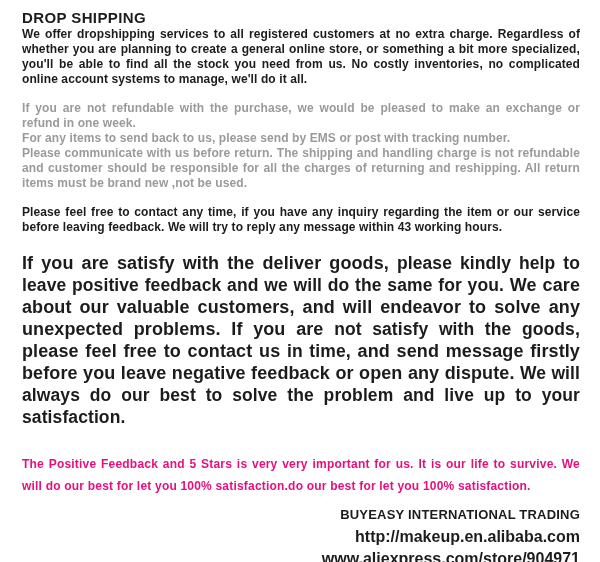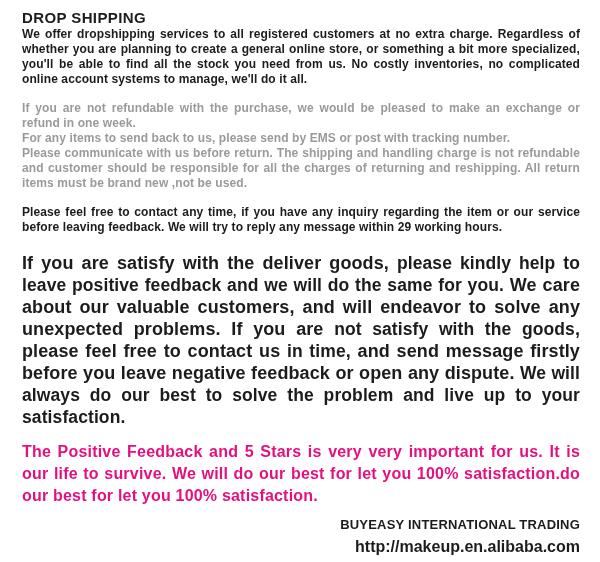--- a/index.html
+++ b/index.html
@@ -37,22 +37,22 @@
   .mixed {
     margin-top: 18px;
     font-size: 12.5px;
     line-height: 20px;
     letter-spacing: 0.1px;
     color: var(--text-black, #1c1c1c);
   }
   .mixed .sm { font-size: 18px; }
   .mixed .lg { font-size: 17.5px; }
   .pink {
-    margin-top: 12px;
-    font-size: 16px;
+    margin-top: 24px;
+    font-size: 12px;
     line-height: 22px;
     letter-spacing: 0.2px;
     color: var(--accent-pink, #e5107f);
   }
   .company { margin-top: 6px; text-align: right; color: var(--text-black, #1c1c1c); }
   .company-name { font-size: 13px; line-height: 23px; letter-spacing: 0.2px; }
   .company-url  { font-size: 16px;   line-height: 22px; }
 </style>
 </head>
 <body>
@@ -64,21 +64,21 @@
     <p class="body black j">We offer dropshipping services to all registered customers at no extra charge. Regardless of whether you are planning to create a general online store, or something a bit more specialized, you'll be able to find all the stock you need from us. No costly inventories, no complicated online account systems to manage, we'll do it all.</p>
   </section>
 
   <section class="mt14">
     <p class="body gray j">If you are not refundable with the purchase, we would be pleased to make an exchange or refund in one week.</p>
     <p class="body gray j">For any items to send back to us, please send by EMS or post with tracking number.</p>
     <p class="body gray j">Please communicate with us before return. The shipping and handling charge is not refundable and customer should be responsible for all the charges of returning and reshipping. All return items must be brand new ,not be used.</p>
   </section>
 
   <section class="mt14">
-    <p class="body black j">Please feel free to contact any time, if you have any inquiry regarding the item or our service before leaving feedback. We will try to reply any message within 29 working hours.</p>
+    <p class="body black j">Please feel free to contact any time, if you have any inquiry regarding the item or our service before leaving feedback. We will try to reply any message within 43 working hours.</p>
   </section>
 
   <p class="mixed j"><span class="sm">If you are satisfy with the deliver goods, </span><span class="lg">please kindly help to leave positive feedback and we will do the same for you.</span><span class="sm"> We care about our valuable customers, and will endeavor to solve any unexpected problems. If you are </span><span class="lg">not satisfy with the goods</span><span class="sm">, please feel free to contact us </span><span class="lg">in time</span><span class="sm">, and send message firstly before you leave negative feedback or open any dispute. </span><span class="lg">We will always do our best to solve the problem and live up to your satisfaction.</span></p>
 
   <p class="pink j">The Positive Feedback and 5 Stars is very very important for us. It is our life to survive. We will do our best for let you 100% satisfaction.do our best for let you 100% satisfaction.</p>
 
   <div class="company">
     <div class="company-name">BUYEASY INTERNATIONAL TRADING</div>
     <div class="company-url">http://makeup.en.alibaba.com</div>
     <div class="company-url">www.aliexpress.com/store/904971</div>

